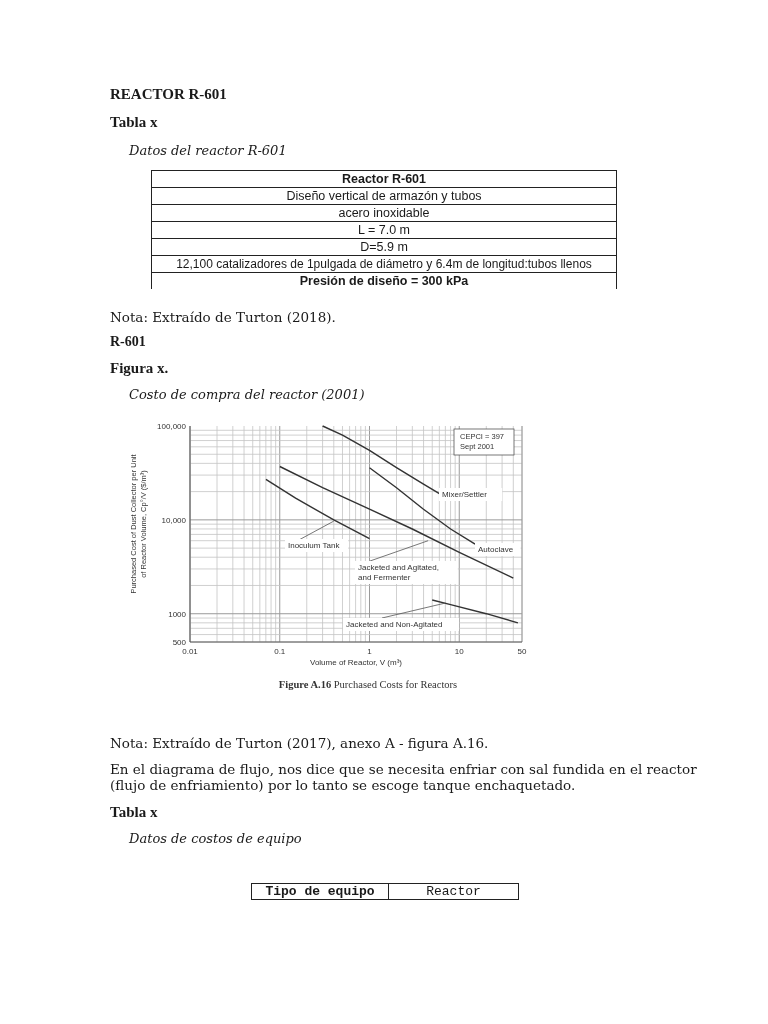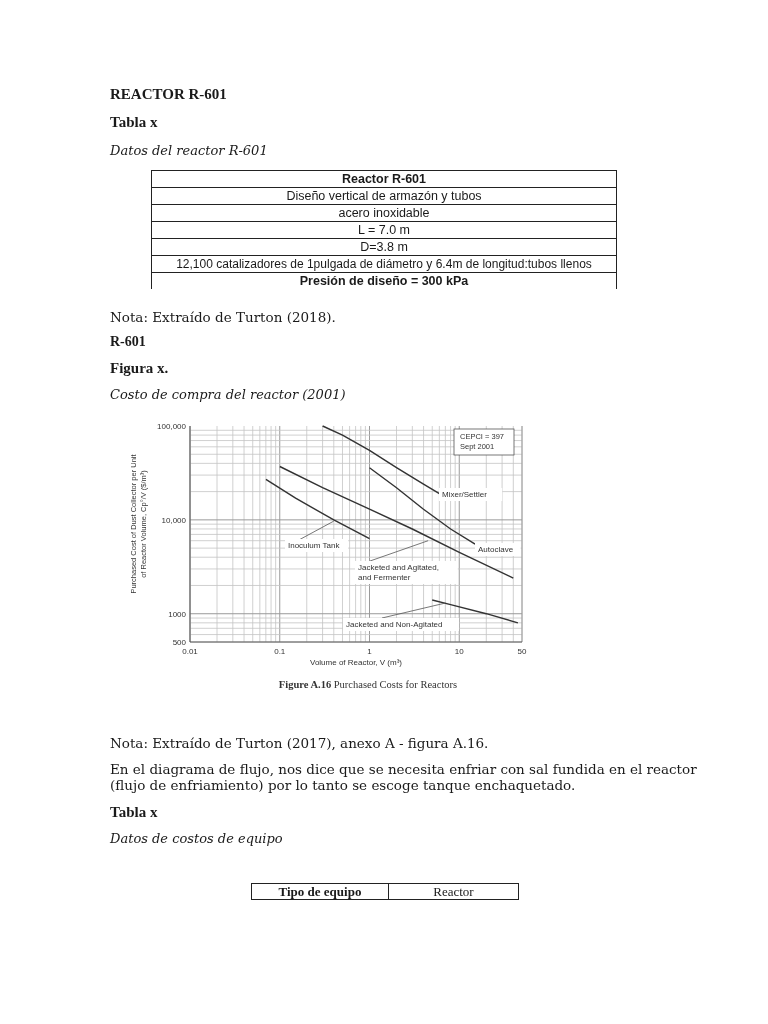--- a/index.html
+++ b/index.html
@@ -1,28 +1,28 @@
 <!DOCTYPE html>
 <html><head>
 <meta charset="utf-8">
 <style>
   html, body { margin:0; padding:0; background:#ffffff; }
   body { width:768px; height:1024px; position:relative; overflow:hidden; color:#1a1a1a;
          font-family:"DejaVu Serif", serif; }
   .abs { position:absolute; }
   .h-bold { font-family:"Liberation Serif", serif; font-weight:bold; font-size:15px; }
   .serif { font-family:"DejaVu Serif", serif; font-size:13.5px; }
-  .ital { font-family:"DejaVu Serif", serif; font-style:italic; font-size:13px; }
+  .ital { font-family:"DejaVu Serif", serif; font-style:italic; font-size:13px;margin-left:19px; }
   table.t1 { position:absolute; left:151px; top:170px; width:466px; border-collapse:collapse;
              font-family:"Liberation Sans", sans-serif; font-size:12.5px; }
   table.t1 td { border:1.5px solid #222; text-align:center; height:16px; padding:0 2px; line-height:16px; }
   table.t1 tr:first-child td { font-weight:bold; }
   table.t1 tr:last-child td { border-bottom:none; font-weight:bold; }
   table.t2 { position:absolute; left:251px; top:883px; width:268px; border-collapse:collapse;
-             font-family:Liberation Serif, serif; font-size:13px; }
+             font-family:Liberation Mono, monospace; font-size:13px; }
   table.t2 td { border:1px solid #222; padding:0 3px; line-height:15px; }
   table.t2 td.lbl { font-weight:bold; text-align:center; width:130px; }
   table.t2 td.val { text-align:left; vertical-align:bottom; }
   table.t2 tr.r1 td.val { text-align:center; }
   #chart { position:absolute; left:120px; top:415px; }
   .ctext { font-family:"Liberation Sans", sans-serif; fill:#333; }
 </style>
 </head>
 <body>
 
@@ -38,21 +38,21 @@
       <tr>
         <td>Diseño vertical de armazón y tubos</td>
       </tr>
       <tr>
         <td>acero inoxidable</td>
       </tr>
       <tr>
         <td>L = 7.0 m</td>
       </tr>
       <tr>
-        <td>D=3.8 m</td>
+        <td>D=5.9 m</td>
       </tr>
       <tr>
         <td style="font-size: 12px;">12,100 catalizadores de 1pulgada de diámetro y 6.4m de longitud:tubos llenos</td>
       </tr>
       <tr>
         <td>Presión de diseño = 300 kPa</td>
       </tr>
     </tbody>
 </table>
 

